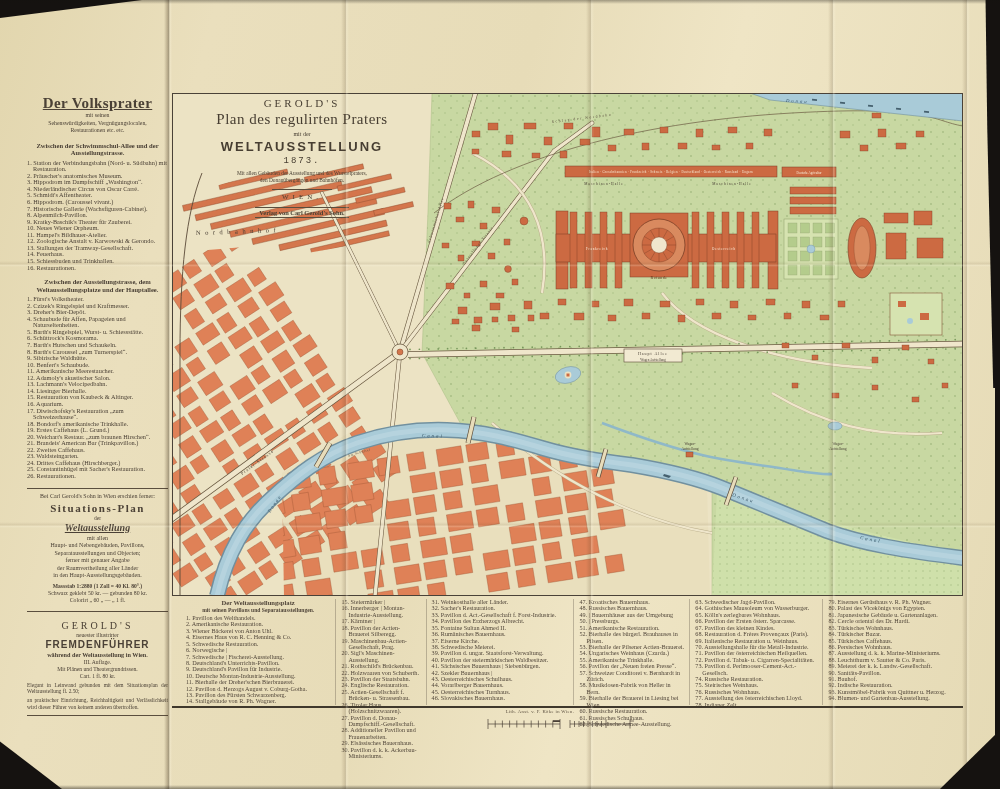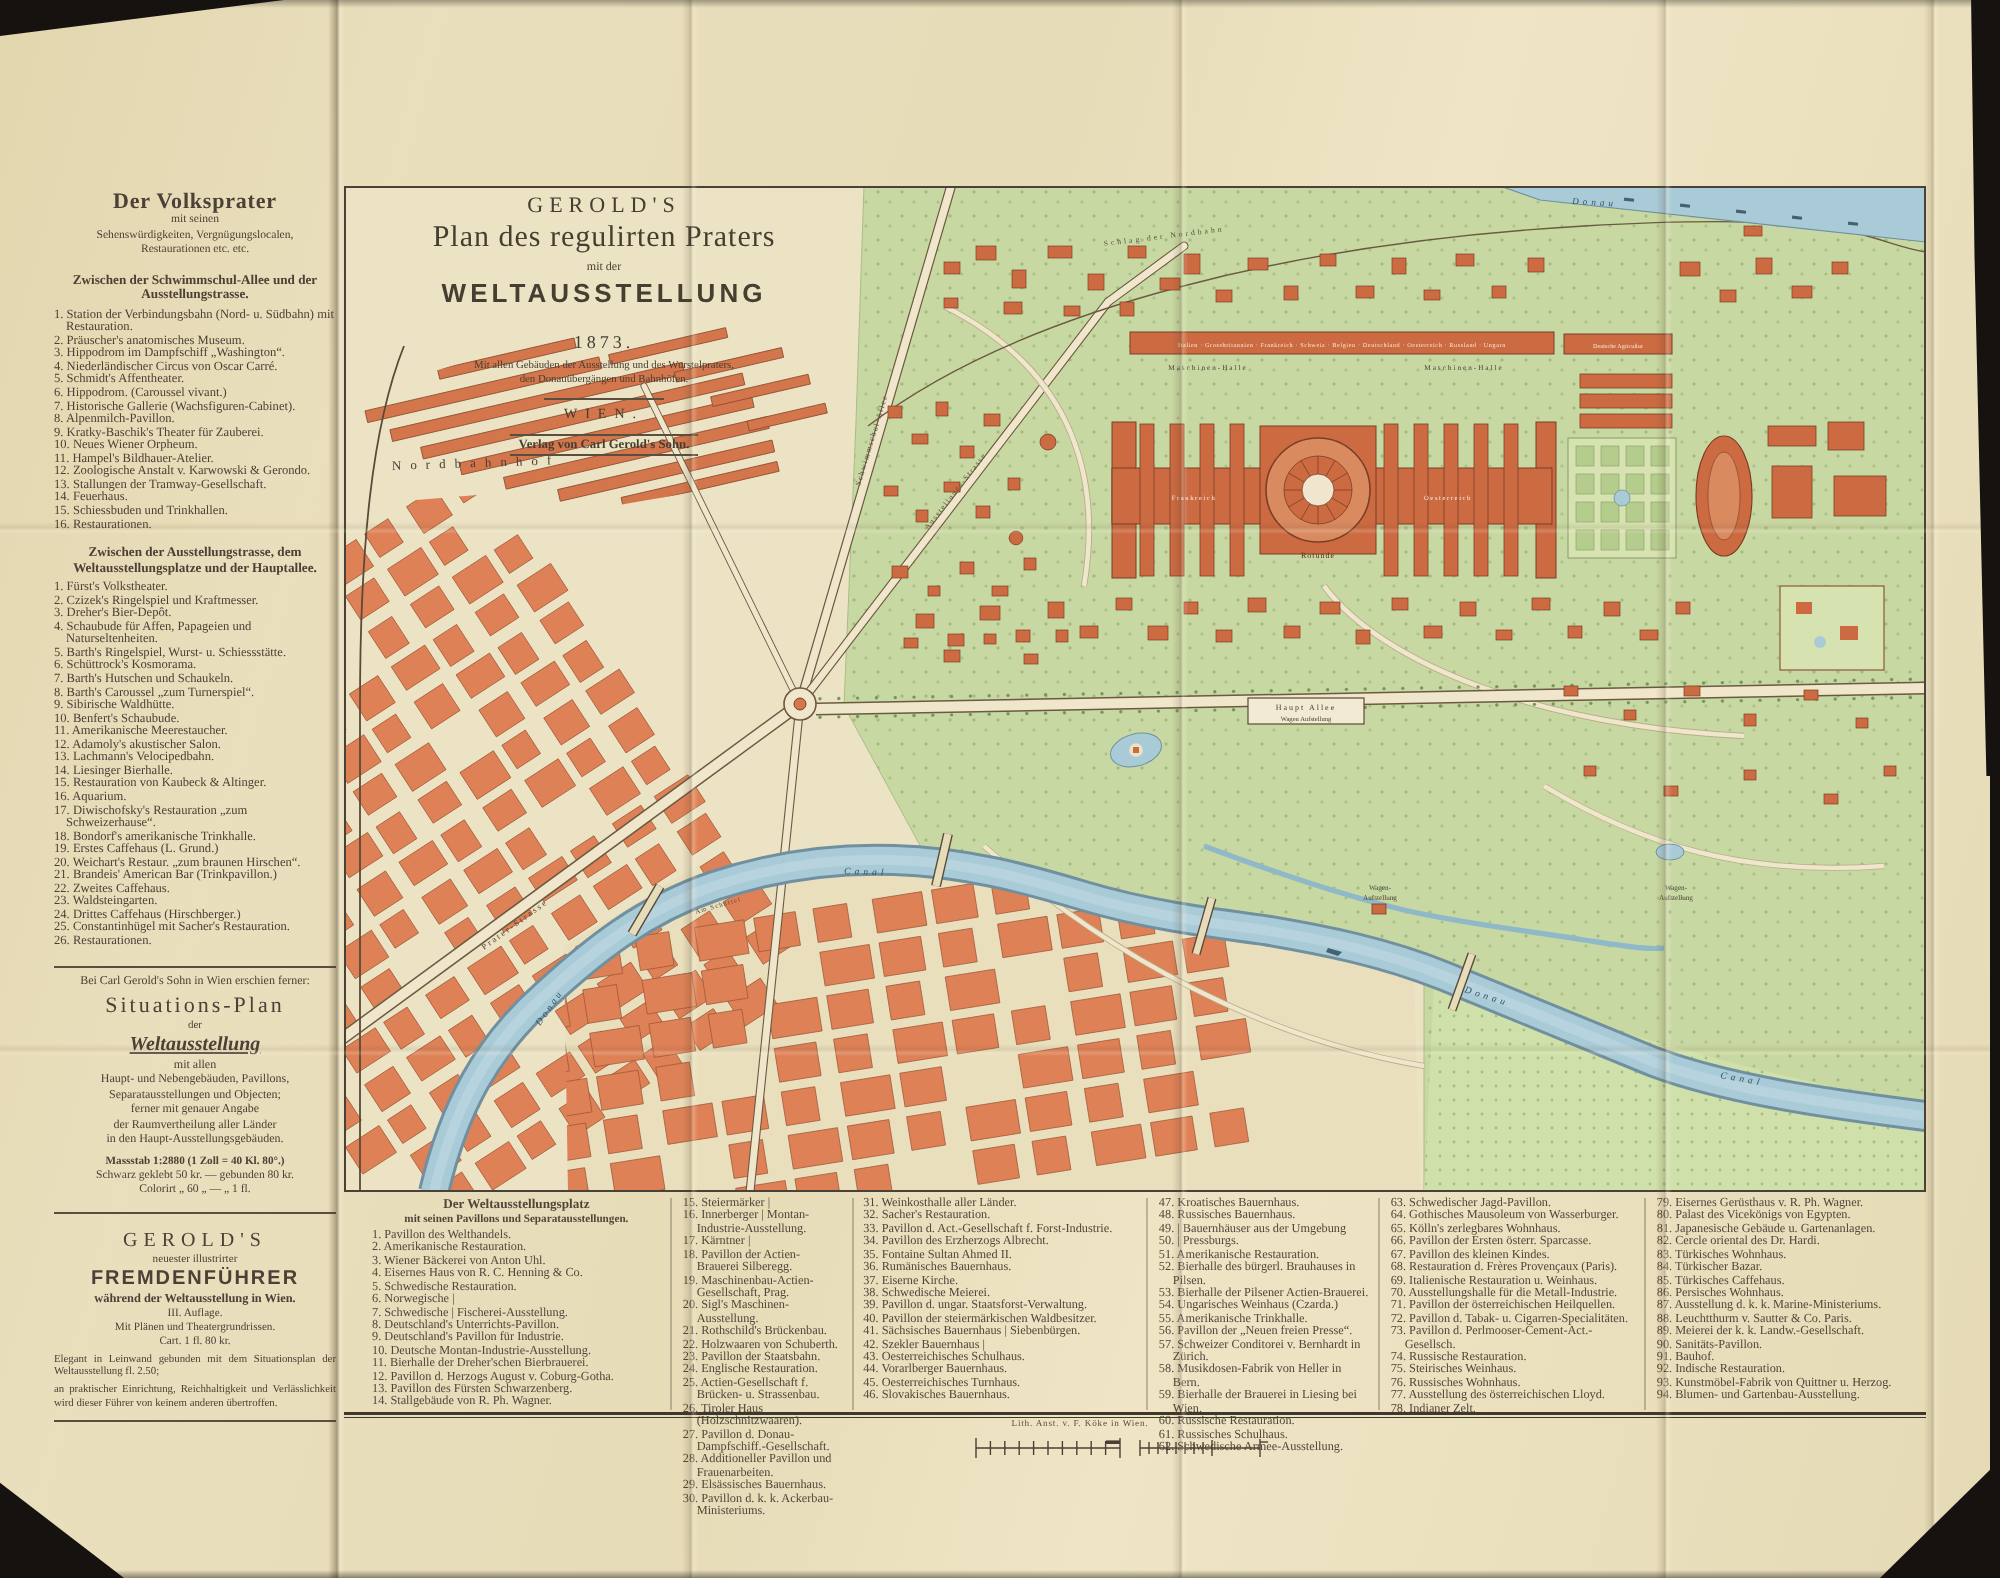--- a/index.html
+++ b/index.html
@@ -14,35 +14,35 @@
   .fold-h{position:absolute;left:0;width:1000px;height:6px;pointer-events:none;
     background:linear-gradient(180deg,rgba(90,68,38,0) 0%,rgba(90,68,38,0.10) 45%,rgba(255,250,230,0.18) 75%,rgba(90,68,38,0) 100%);}
   .corner{position:absolute;background:#151210;}
   .edge-shade{position:absolute;pointer-events:none;}
   
   #titleblock{position:absolute;left:186px;top:97px;width:232px;text-align:center;color:#473e32;}
   #titleblock .pub{font-size:11px;letter-spacing:3px;}
   #titleblock .main{font-size:15px;letter-spacing:0.5px;margin-top:2px;}
   #titleblock .mitder{font-size:6px;margin-top:3px;}
   #titleblock .welt{font-family:"Liberation Sans","DejaVu Sans",sans-serif;font-weight:bold;font-size:13px;letter-spacing:2px;margin-top:2px;}
-  #titleblock .year{font-size:9px;letter-spacing:2px;margin-top:12px;}
+  #titleblock .year{font-size:9px;letter-spacing:2px;margin-top:2px;font-family:Liberation Mono, monospace;}
   #titleblock .cap{font-size:5.4px;line-height:1.25;margin-top:4px;}
   #titleblock .rule{width:60px;height:1px;background:#5a4e3e;margin:5px auto 3px auto;}
   #titleblock .wien{font-size:7px;letter-spacing:4px;margin-top:2px;}
   #titleblock .verlag{font-size:6.4px;font-weight:bold;margin-top:3px;border-top:0.5px solid #5a4e3e;border-bottom:0.5px solid #5a4e3e;display:inline-block;padding:1px 4px;}
   
   #sidebar{position:absolute;left:27px;top:95px;width:141px;color:#4b4136;}
-  #sidebar .vp-title{font-size:11px;font-weight:bold;text-align:center;letter-spacing:0.4px;}
+  #sidebar .vp-title{font-size:15px;font-weight:bold;text-align:center;letter-spacing:0.4px;text-decoration:underline;}
   #sidebar .vp-sub{font-size:5.8px;text-align:center;line-height:1.3;}
   #sidebar .sec-title{font-size:6.6px;font-weight:bold;text-align:center;line-height:1.15;margin:7px 0 3px 0;}
   #sidebar .plist{font-size:6.3px;line-height:1.04;}
   #sidebar .plist .li{text-indent:-6px;padding-left:6px;}
   .adblock{border-top:0.7px solid #5a4e3e;margin-top:8px;padding-top:4px;text-align:center;}
   .adblock .intro{font-size:6px;}
-  .adblock .sit{font-size:11px;font-weight:normal;letter-spacing:1.5px;margin-top:3px;}
+  .adblock .sit{font-size:11px;font-weight:bold;letter-spacing:1.5px;margin-top:3px;}
   .adblock .der{font-size:5.5px;margin-top:1px;}
   .adblock .welt2{font-size:10px;font-weight:bold;text-decoration:underline;margin-top:1px;font-style:italic;}
   .adblock .adlines{font-size:6px;line-height:1.25;margin-top:2px;}
   .adblock .scale{font-size:5.6px;font-weight:bold;margin-top:3px;}
   .adblock .price{font-size:5.8px;margin-top:1px;}
   .adblock .pub2{font-size:10px;letter-spacing:3px;margin-top:4px;}
   .adblock .sub{font-size:5.6px;margin-top:1px;}
   .adblock .ff{font-family:"Liberation Sans","DejaVu Sans",sans-serif;font-weight:bold;font-size:10px;letter-spacing:1px;margin-top:1px;}
   .adblock .subb{font-size:6.2px;font-weight:bold;margin-top:1px;}
   .adblock .para{font-size:5.4px;line-height:1.2;text-align:justify;margin-top:3px;}

